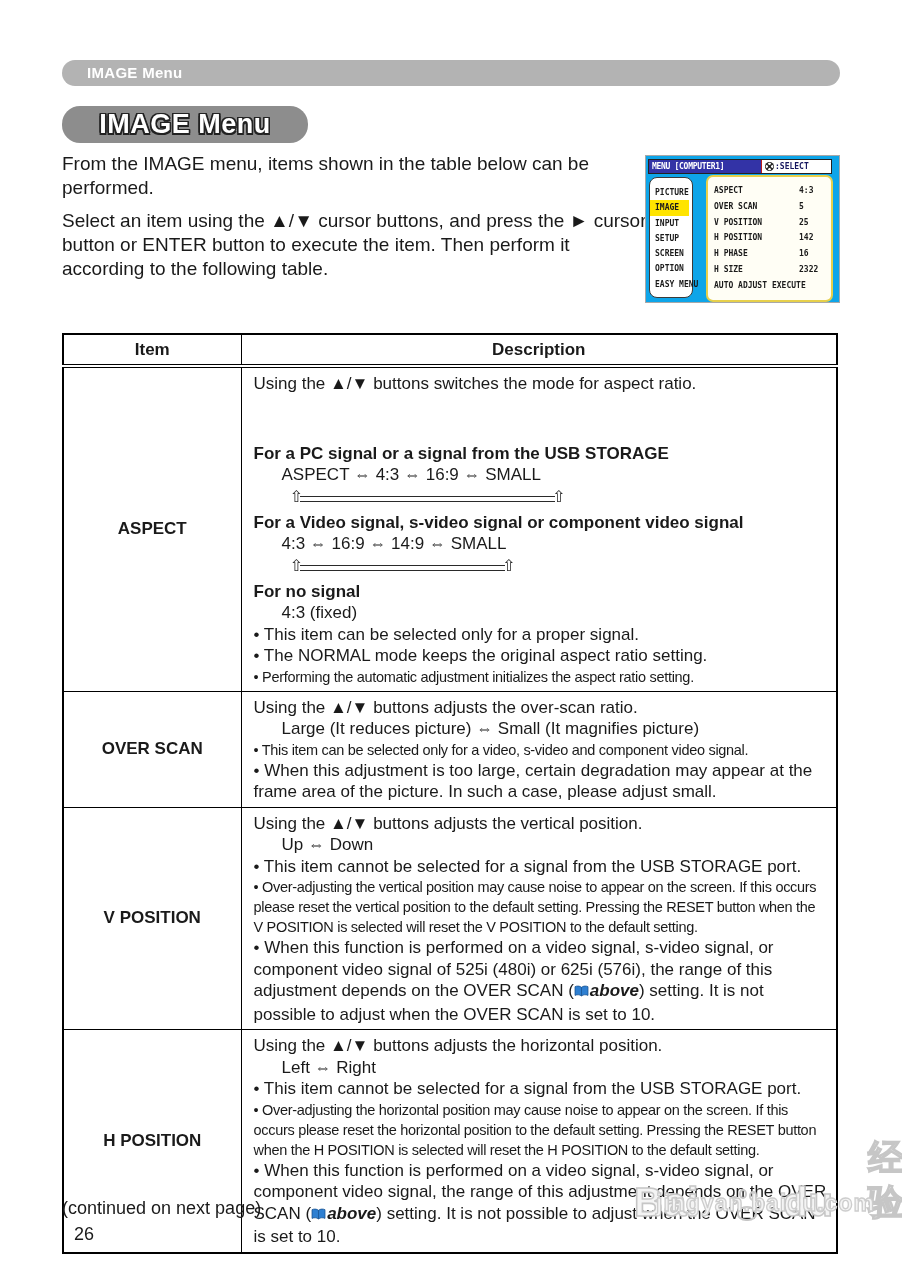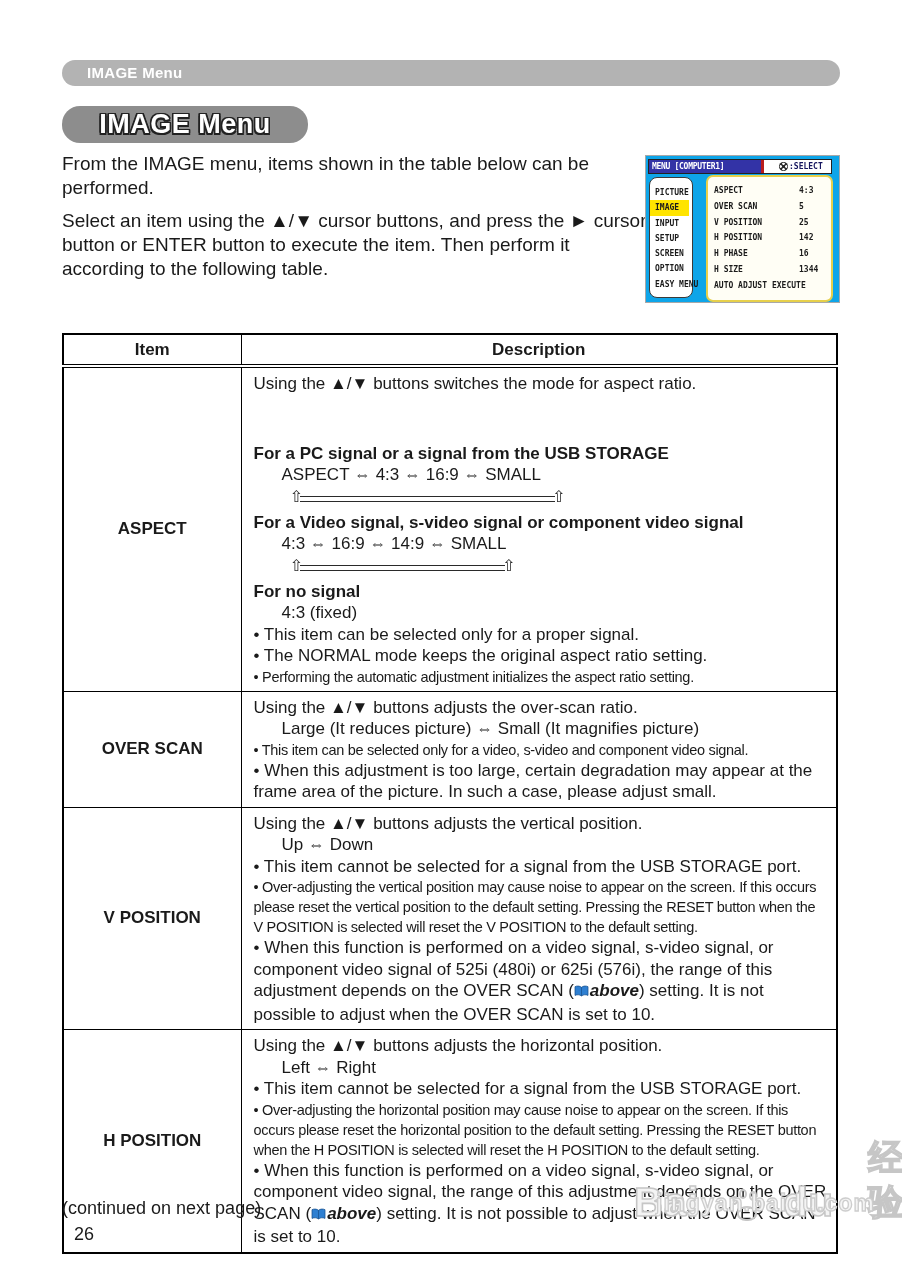--- a/index.html
+++ b/index.html
@@ -28,21 +28,21 @@
   .intro p + p { margin-top:9px; }
 
   
   .osd {
     position:absolute; left:645px; top:155px; width:195px; height:148px;
     background:#0ea5e9; border:1px solid #a8a8a8;
     font-family:"DejaVu Sans Mono", monospace; font-weight:bold;
   }
   .osd-titlebar { position:absolute; left:2px; top:3px; width:184px; height:15px; display:flex; border:1px solid #222; }
   .osd-title { width:112px; background:#3333a6; color:#ffffff; font-size:8px; line-height:13px; padding-left:3px; letter-spacing:-0.3px; white-space:nowrap; overflow:hidden; }
-  .osd-select { flex:1; background:#ffffff; color:#15155e; font-size:8px; line-height:13px; display:flex; align-items:center; border-left:3px solid #b91c1c; padding-left:15px; white-space:nowrap; }
+  .osd-select { flex:1; background:#ffffff; color:#15155e; font-size:8px; line-height:13px; display:flex; align-items:center; border-left:1px solid #b91c1c; padding-left:3px; white-space:nowrap; }
   .dpad {
     width:9px; height:9px; border-radius:50%; margin-right:1px; flex:0 0 auto;
     background-color:#2a2a2a;
     background-image:
       radial-gradient(circle at 50% 20%, #fff 0 1px, transparent 1.4px),
       radial-gradient(circle at 50% 80%, #fff 0 1px, transparent 1.4px),
       radial-gradient(circle at 20% 50%, #fff 0 1px, transparent 1.4px),
       radial-gradient(circle at 80% 50%, #fff 0 1px, transparent 1.4px);
   }
   .osd-left {
@@ -143,21 +143,21 @@
     <div class="mleft-item">SCREEN</div>
     <div class="mleft-item">OPTION</div>
     <div class="mleft-item">EASY MENU</div>
   </div>
   <div class="osd-right">
     <div class="mrow"><span class="mlabel">ASPECT</span><span>4:3</span></div>
     <div class="mrow"><span class="mlabel">OVER SCAN</span><span>5</span></div>
     <div class="mrow"><span class="mlabel">V POSITION</span><span>25</span></div>
     <div class="mrow"><span class="mlabel">H POSITION</span><span>142</span></div>
     <div class="mrow"><span class="mlabel">H PHASE</span><span>16</span></div>
-    <div class="mrow"><span class="mlabel">H SIZE</span><span>1344</span></div>
+    <div class="mrow"><span class="mlabel">H SIZE</span><span>2322</span></div>
     <div class="mrow flow"><span class="mlabel">AUTO ADJUST</span><span>EXECUTE</span></div>
   </div>
 </div>
 
 <table class="spec">
   <tbody>
       <tr>
     <th class="col-item">Item</th>
     <th>Description</th>
   </tr>

